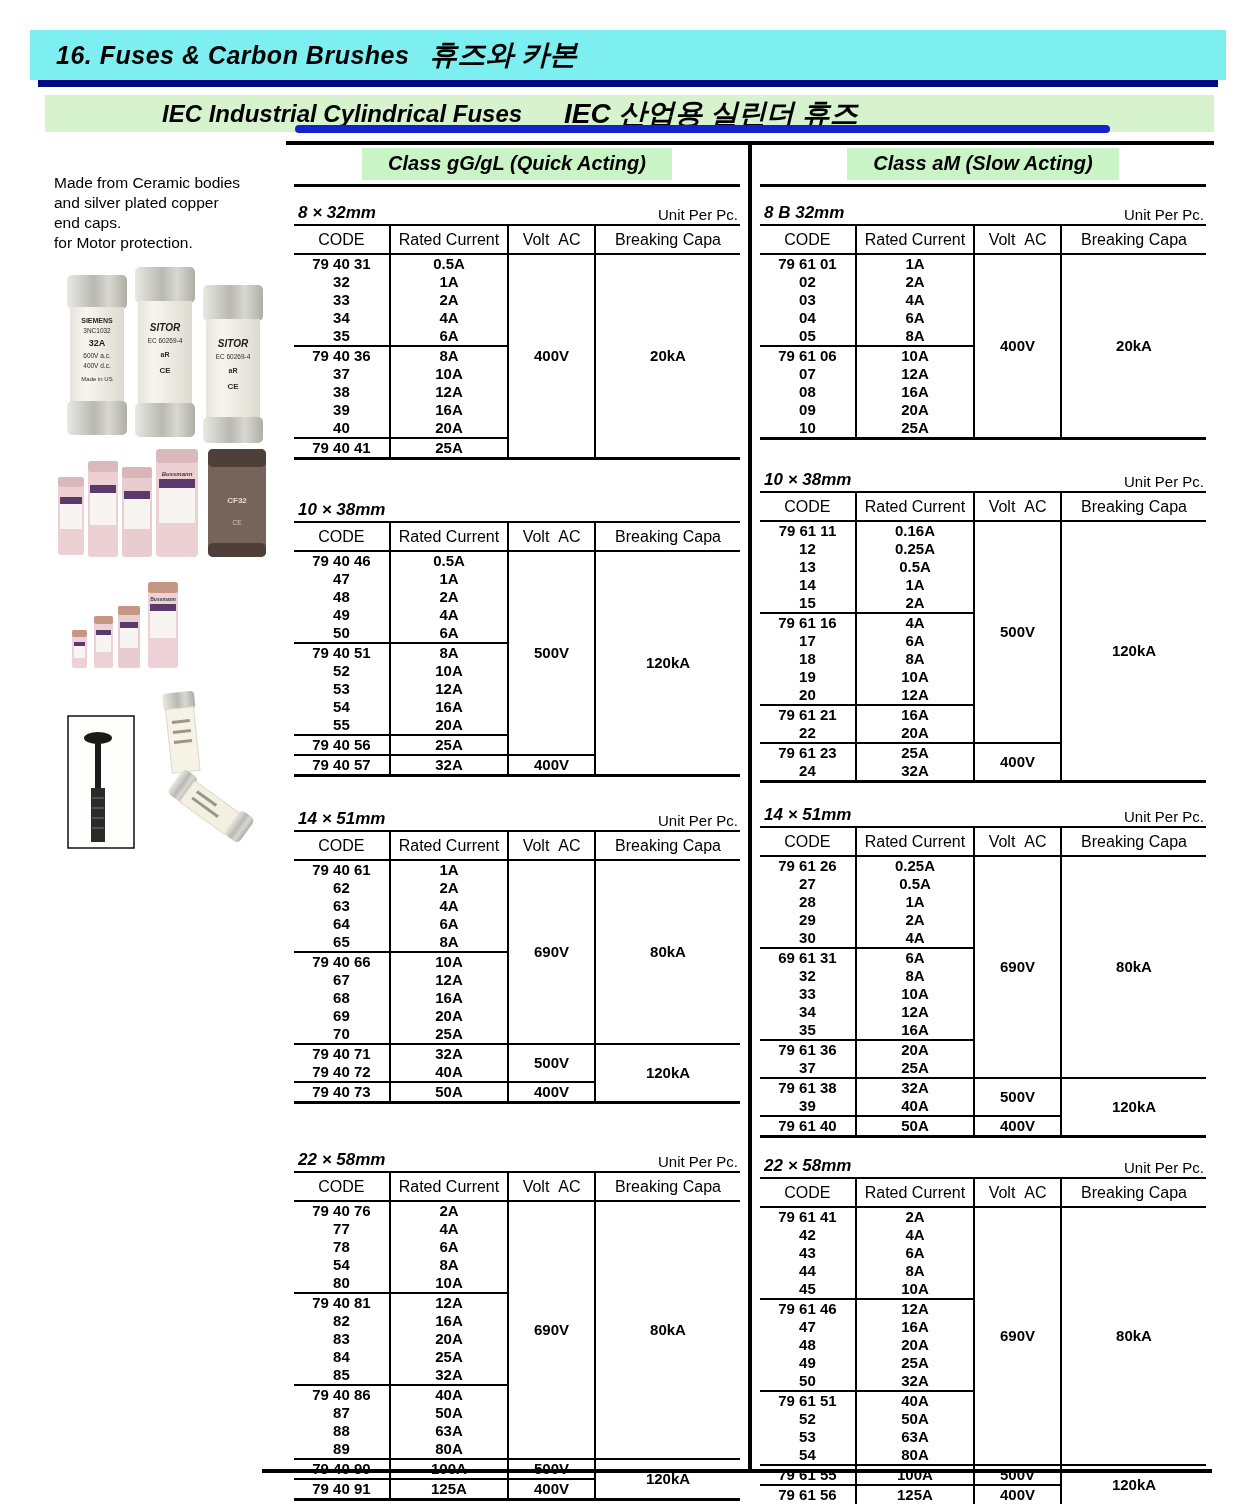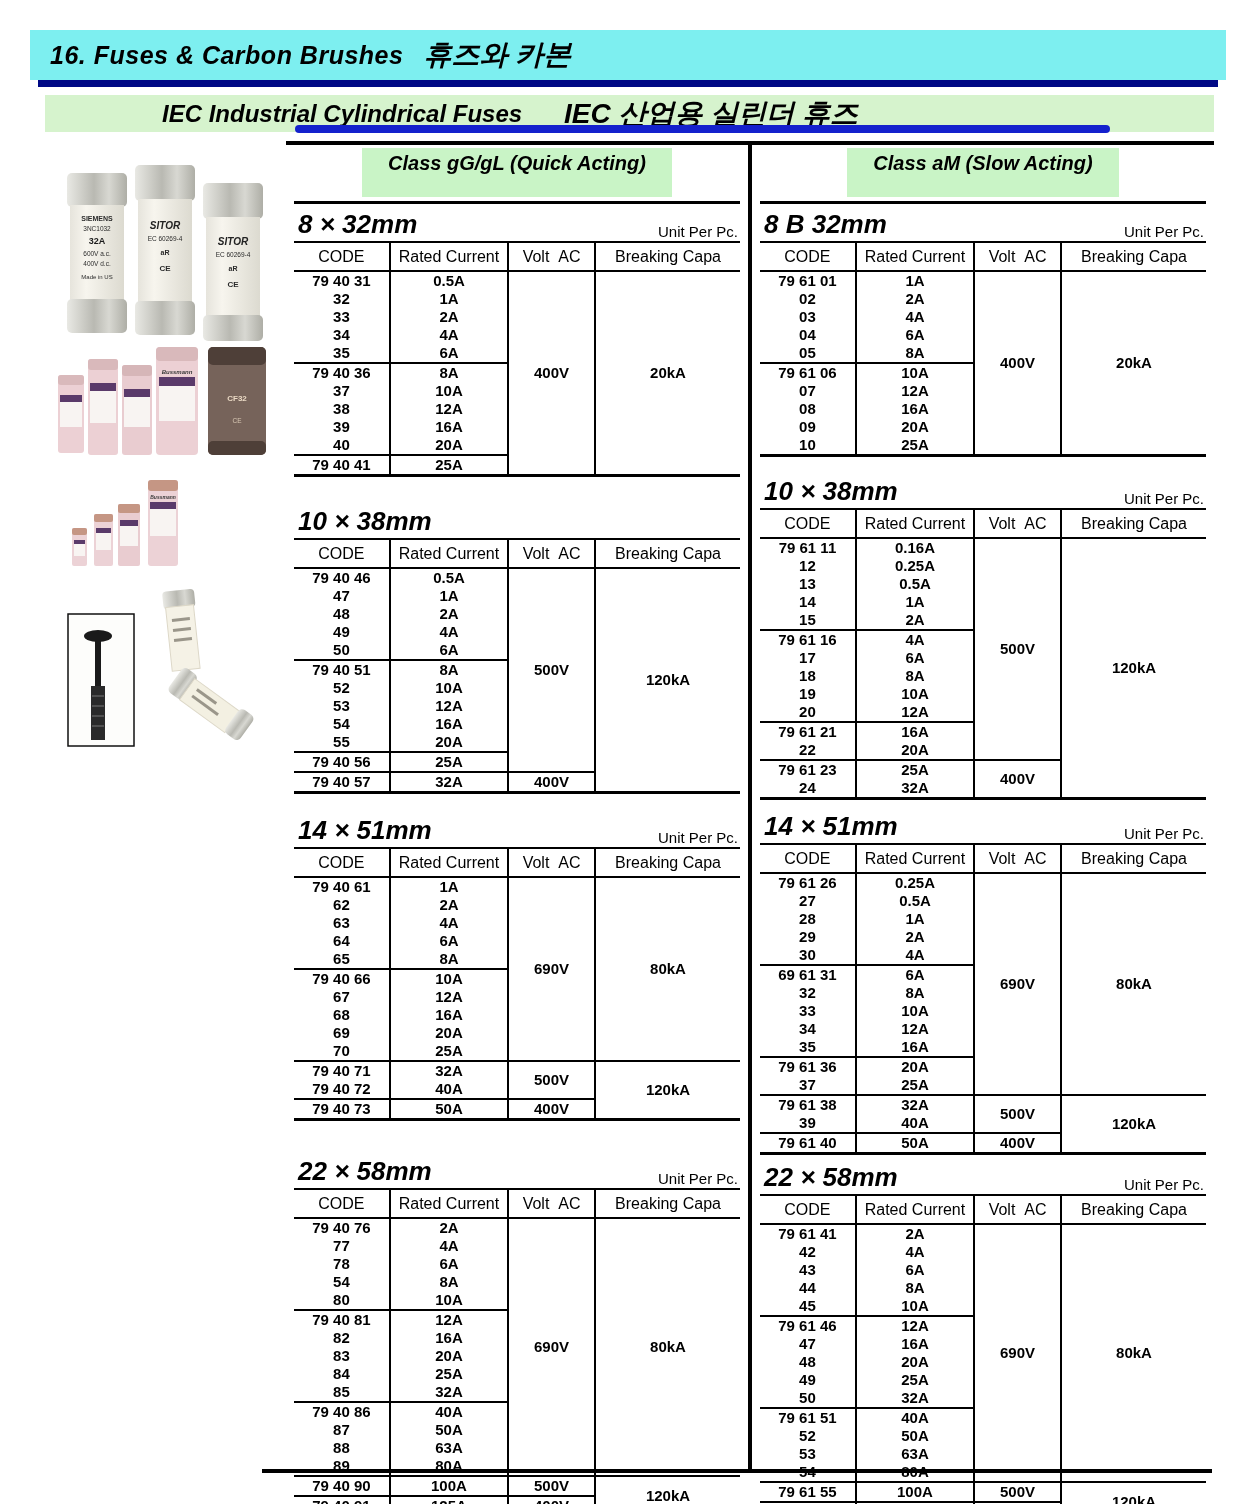--- a/index.html
+++ b/index.html
@@ -2,21 +2,21 @@
 <html style="--c-cyan: #7deff0; --c-navy: #000985; --c-green: #d6f3cd; --c-blue: #1421cd; --c-classgreen: #c9f4c6;"><head>
 <meta charset="utf-8">
 <style>
   html,body{margin:0;padding:0}
   body{width:1244px;height:1504px;background:#fff;overflow:hidden;
        font-family:"Liberation Sans",sans-serif;color:#000;}
   .page{position:relative;width:1244px;height:1504px}
 
   
   .titlebar{margin:30px 18px 0 30px;height:50px;background:var(--c-cyan,#7deff0);
-            display:flex;align-items:center;padding-left:20px;box-sizing:border-box}
+            display:flex;align-items:center;padding-left:26px;box-sizing:border-box}
   .title-en{font-style:italic;font-weight:bold;font-size:25px;letter-spacing:.5px}
   .title-ko{font-style:italic;font-weight:bold;font-size:28px;margin-left:20px}
   .navy-line{margin:0 26px 0 38px;height:7px;background:var(--c-navy,#000985)}
   .subtitlebar{position:relative;margin:8px 30px 0 45px;height:37px;
                background:var(--c-green,#d6f3cd);display:flex;align-items:center}
   .sub-en{margin-left:117px;font-style:italic;font-weight:bold;font-size:24px}
   .sub-ko{margin-left:42px;font-style:italic;font-weight:bold;font-size:28px}
   .sub-underline{position:absolute;left:250px;bottom:-1px;width:815px;height:8px;
                  border-radius:4px;background:var(--c-blue,#1421cd)}
 
@@ -24,32 +24,32 @@
   .content{position:relative;margin:9px 30px 0 30px;height:1332px;display:flex}
   .sidebar{width:256px;flex:none;padding-top:10px;box-sizing:border-box}
   .tables-area{flex:1;border-top:4px solid #000;display:flex;align-items:stretch}
   .fuse-col{flex:1;min-width:0;padding:0 8px;box-sizing:border-box}
   .divider{width:4px;background:#000;flex:none}
   .bottom-rule{position:absolute;left:232px;right:2px;bottom:0;height:4px;background:#000}
 
   
   .class-row{border-bottom:3px solid #000;text-align:center;padding:3px 0 4px}
   .class-box{display:inline-block;background:var(--c-classgreen,#c9f4c6);
-             font-style:italic;font-weight:bold;font-size:20px;padding:4px 26px 22px}
+             font-style:italic;font-weight:bold;font-size:20px;padding:4px 26px 5px}
 
   
   .table-block{margin-top:6px}
   #colL .table-block:nth-child(2){margin-top:30px}
   #colL .table-block:nth-child(3){margin-top:22px}
   #colL .table-block:nth-child(4){margin-top:36px}
   #colR .table-block:nth-child(2){margin-top:20px}
   #colR .table-block:nth-child(3){margin-top:12px}
   #colR .table-block:nth-child(4){margin-top:8px}
   .size-row{display:flex;justify-content:space-between;align-items:flex-end;height:30px;margin-bottom:1px}
-  .size-heading{font-style:italic;font-weight:bold;font-size:26px;padding-left:4px}
+  .size-heading{font-style:italic;font-weight:bold;font-size:17px;padding-left:4px}
   .unit-label{font-size:15px;padding-right:2px}
 
   table.fuse-table{width:100%;border-collapse:collapse;table-layout:fixed;
                    border-bottom:3px solid #000}
   table.fuse-table th{font-weight:normal;font-size:16px;height:25px;padding:1px 0;
                       border-top:2px solid #000;border-bottom:2px solid #000;text-align:center}
   table.fuse-table td{font-weight:bold;font-size:15px;height:18px;line-height:1.05;
                       padding:0;text-align:center;vertical-align:middle}
   td.code{text-align:right;padding-right:24px}
   th.h1,td.cur{border-left:2px solid #000}
@@ -81,20 +81,26 @@
 
   <div class="subtitlebar">
     <span class="sub-en">IEC Industrial Cylindrical Fuses</span>
     <span class="sub-ko">IEC 산업용 실린더 휴즈</span>
     <div class="sub-underline"></div>
   </div>
 
   <div class="content">
 
     <aside class="sidebar">
+      <div class="note">
+        <div class="nline">Made from Ceramic bodies</div>
+        <div class="nline">and silver plated copper</div>
+        <div class="nline">end caps.</div>
+        <div class="nline">for Motor protection.</div>
+      </div>
 
       <svg class="photo photoA" width="212" height="182" viewBox="0 0 212 182">
         <defs>
           <linearGradient id="mg" x1="0" y1="0" x2="1" y2="0">
             <stop offset="0" stop-color="#e9e9e4"></stop>
               <stop offset="0.45" stop-color="#b9b9b2"></stop>
             <stop offset="0.7" stop-color="#d8d8d2"></stop>
               <stop offset="1" stop-color="#aeaea6"></stop>
           </linearGradient>
           <linearGradient id="bodyg" x1="0" y1="0" x2="1" y2="0">

